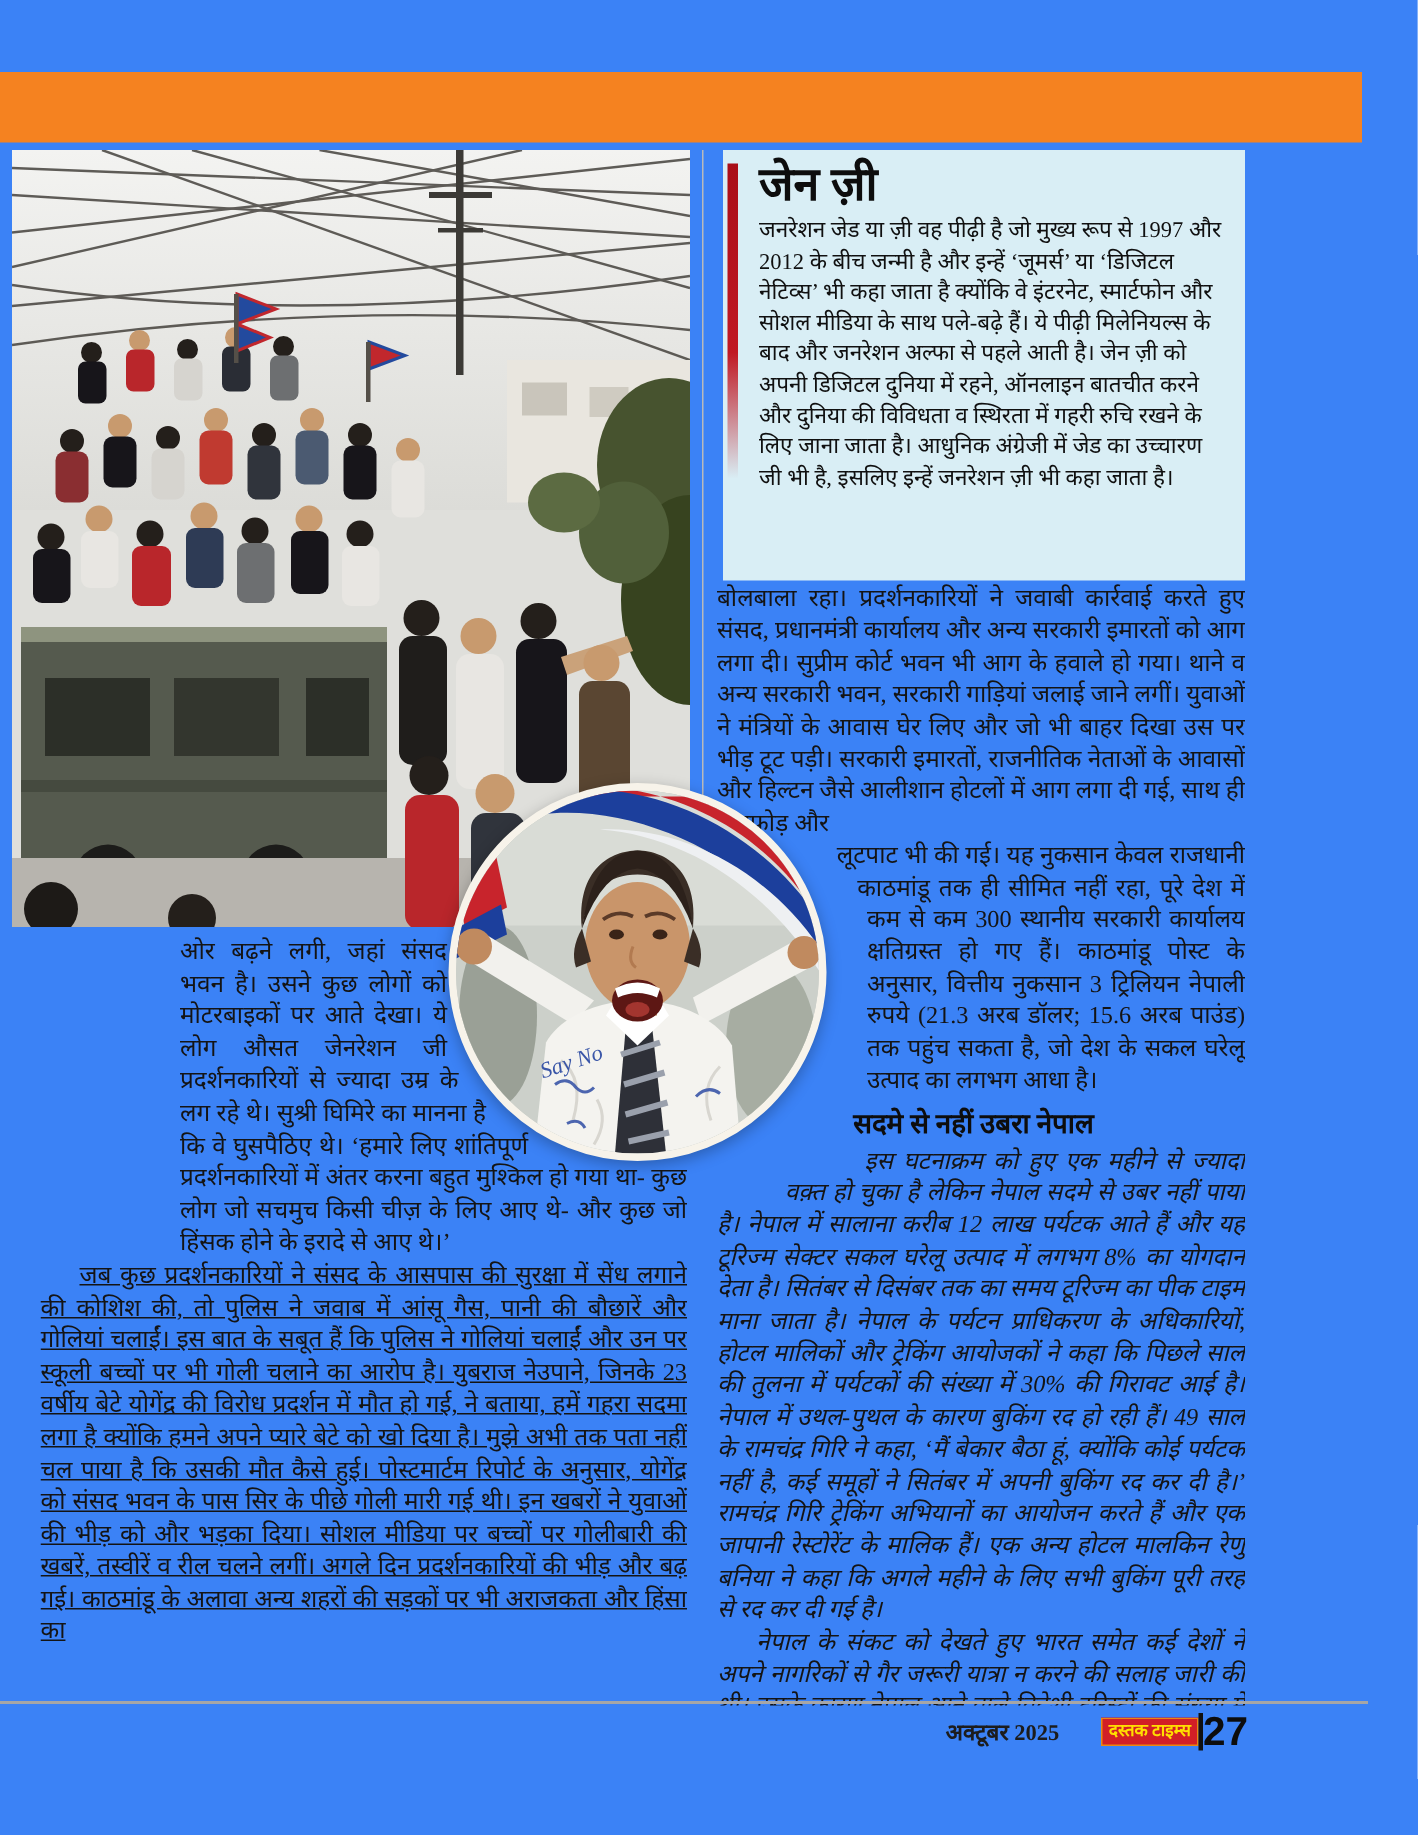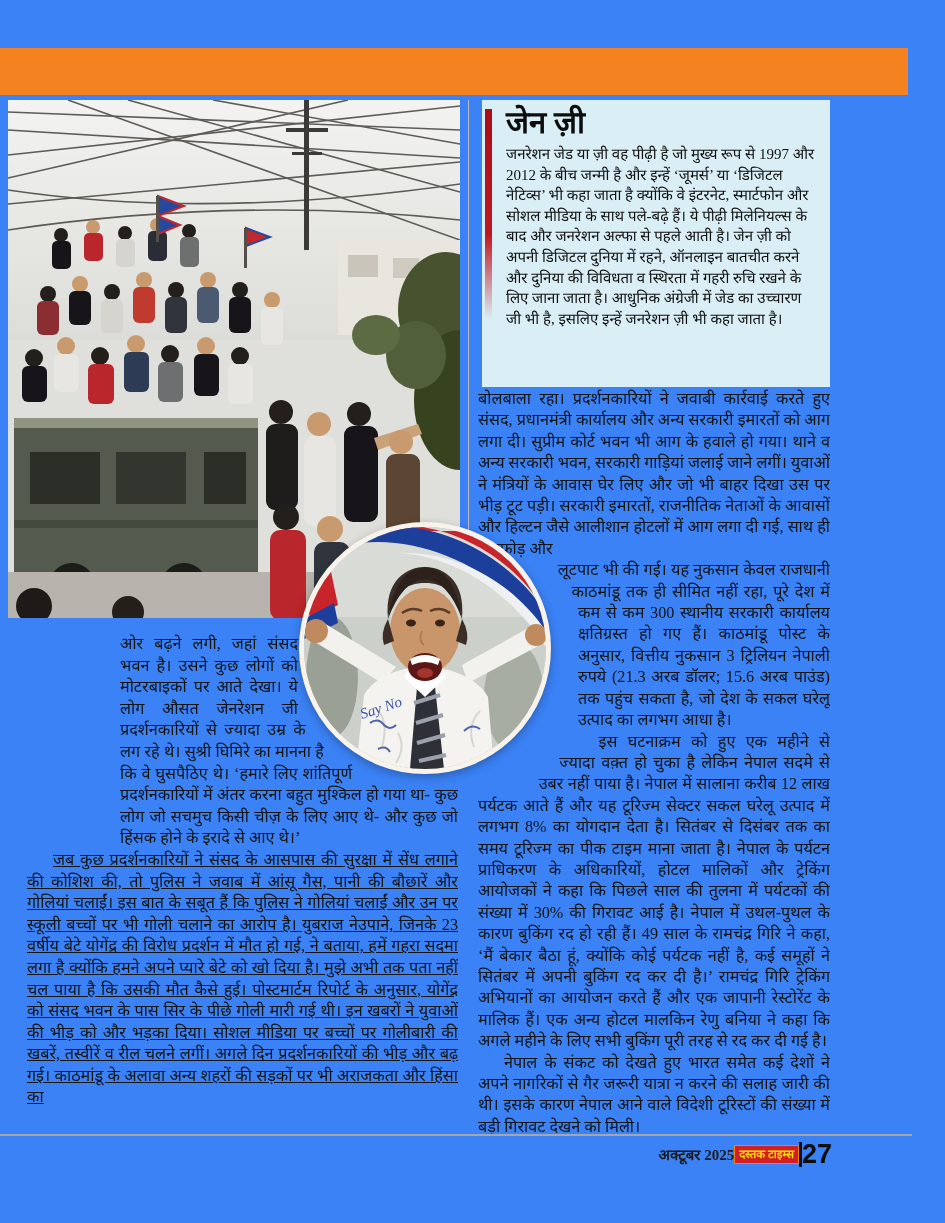--- a/index.html
+++ b/index.html
@@ -24,40 +24,40 @@
 
   
   .circle-photo{position:absolute;left:299px;top:522px;width:252px;height:252px;border-radius:50%;
                 border:5px solid #f7f3ea;box-sizing:border-box;overflow:hidden;z-index:6;
                 box-shadow:0 3px 10px rgba(0,0,0,.28);background:#c9cdc8;}
   .circle-photo svg{display:block;width:100%;height:100%;}
 
   
   .left-col{position:absolute;left:27px;top:622px;width:431px;height:512px;overflow:hidden;
             font-size:16.2px;line-height:21.6px;text-align:justify;}
-  .lc-p1{margin:12px 0 0 93px;}
+  .lc-p1{margin:2px 0 0 93px;}
   .lc-circ-spacer{float:right;width:160px;height:150px;
             shape-outside:ellipse(165px 128px at 100% 22px);shape-margin:8px;}
   .lc-p2{margin:0;text-indent:26px;text-decoration:underline;}
 
   .right-col{position:absolute;left:478px;top:389px;width:352px;height:748px;overflow:hidden;
              font-size:16.2px;line-height:21.4px;text-align:justify;}
   .right-col p{margin:0;}
   .rc-circ-spacer{float:left;width:100px;height:235px;
              shape-outside:ellipse(108px 122px at -8px 108px);shape-margin:9px;}
   .rc-heading{font-size:18.5px;line-height:22px;margin:7px 0 3px 0;font-weight:bold;color:#0d0d0d;}
-  .rc-indent{text-indent:26px;}
+  .rc-indent{text-indent:26px;font-style:italic;}
 
   
   .footer-rule{position:absolute;left:0;top:1134px;width:912px;height:2px;background:#a6a6a6;}
   .footer{position:absolute;left:540px;top:1140px;width:292px;height:28px;
           display:flex;align-items:center;justify-content:flex-end;}
   .issue-date{font-weight:bold;font-size:15px;color:#1c1c1c;}
   .mag-logo{background:#d21f26;color:#ffdf00;font-weight:bold;font-size:11.5px;line-height:14px;
-            padding:2px 5px 3px;box-shadow:inset 0 0 0 1px rgba(255,223,0,.55);white-space:nowrap;}
+            padding:2px 5px 3px;box-shadow:inset 0 0 0 1px rgba(255,223,0,.55);white-space:nowrap;margin-left:28px;}
   .page-vbar{width:3px;height:25px;background:#101010;}
   .page-number{font-weight:bold;font-size:27px;color:#0d0d0d;font-family:"Liberation Sans","DejaVu Sans",sans-serif;}
 </style>
 </head>
 <body>
 
 <div class="page">
 
   <div class="top-bar"></div>
   <div class="col-divider"></div>
@@ -308,20 +308,21 @@
   <div class="left-col">
     <p class="lc-p1"><span class="lc-circ-spacer"></span><span>ओर बढ़ने लगी, जहां संसद भवन है। उसने कुछ लोगों को मोटरबाइकों पर आते देखा। ये लोग औसत जेनरेशन जी प्रदर्शनकारियों से ज्यादा उम्र के लग रहे थे। सुश्री घिमिरे का मानना है कि वे घुसपैठिए थे। ‘हमारे लिए शांतिपूर्ण प्रदर्शनकारियों में अंतर करना बहुत मुश्किल हो गया था- कुछ लोग जो सचमुच किसी चीज़ के लिए आए थे- और कुछ जो हिंसक होने के इरादे से आए थे।’</span></p>
     <p class="lc-p2">जब कुछ प्रदर्शनकारियों ने संसद के आसपास की सुरक्षा में सेंध लगाने की कोशिश की, तो पुलिस ने जवाब में आंसू गैस, पानी की बौछारें और गोलियां चलाईं। इस बात के सबूत हैं कि पुलिस ने गोलियां चलाईं और उन पर स्कूली बच्चों पर भी गोली चलाने का आरोप है। युबराज नेउपाने, जिनके 23 वर्षीय बेटे योगेंद्र की विरोध प्रदर्शन में मौत हो गई, ने बताया, हमें गहरा सदमा लगा है क्योंकि हमने अपने प्यारे बेटे को खो दिया है। मुझे अभी तक पता नहीं चल पाया है कि उसकी मौत कैसे हुई। पोस्टमार्टम रिपोर्ट के अनुसार, योगेंद्र को संसद भवन के पास सिर के पीछे गोली मारी गई थी। इन खबरों ने युवाओं की भीड़ को और भड़का दिया। सोशल मीडिया पर बच्चों पर गोलीबारी की खबरें, तस्वीरें व रील चलने लगीं। अगले दिन प्रदर्शनकारियों की भीड़ और बढ़ गई। काठमांडू के अलावा अन्य शहरों की सड़कों पर भी अराजकता और हिंसा का</p>
   </div>
 
   <div class="right-col">
     <p>बोलबाला रहा। प्रदर्शनकारियों ने जवाबी कार्रवाई करते हुए संसद, प्रधानमंत्री कार्यालय और अन्य सरकारी इमारतों को आग लगा दी। सुप्रीम कोर्ट भवन भी आग के हवाले हो गया। थाने व अन्य सरकारी भवन, सरकारी गाड़ियां जलाई जाने लगीं। युवाओं ने मंत्रियों के आवास घेर लिए और जो भी बाहर दिखा उस पर भीड़ टूट पड़ी। सरकारी इमारतों, राजनीतिक नेताओं के आवासों और हिल्टन जैसे आलीशान होटलों में आग लगा दी गई, साथ ही तोड़फोड़ और</p>
     <div>
       <div class="rc-circ-spacer"></div>
       <p>लूटपाट भी की गई। यह नुकसान केवल राजधानी काठमांडू तक ही सीमित नहीं रहा, पूरे देश में कम से कम 300 स्थानीय सरकारी कार्यालय क्षतिग्रस्त हो गए हैं। काठमांडू पोस्ट के अनुसार, वित्तीय नुकसान 3 ट्रिलियन नेपाली रुपये (21.3 अरब डॉलर; 15.6 अरब पाउंड) तक पहुंच सकता है, जो देश के सकल घरेलू उत्पाद का लगभग आधा है।</p>
+      <h3 class="rc-heading">सदमे से नहीं उबरा नेपाल</h3>
       <p class="rc-indent">इस घटनाक्रम को हुए एक महीने से ज्यादा वक़्त हो चुका है लेकिन नेपाल सदमे से उबर नहीं पाया है। नेपाल में सालाना करीब 12 लाख पर्यटक आते हैं और यह टूरिज्म सेक्टर सकल घरेलू उत्पाद में लगभग 8% का योगदान देता है। सितंबर से दिसंबर तक का समय टूरिज्म का पीक टाइम माना जाता है। नेपाल के पर्यटन प्राधिकरण के अधिकारियों, होटल मालिकों और ट्रेकिंग आयोजकों ने कहा कि पिछले साल की तुलना में पर्यटकों की संख्या में 30% की गिरावट आई है। नेपाल में उथल-पुथल के कारण बुकिंग रद हो रही हैं। 49 साल के रामचंद्र गिरि ने कहा, ‘मैं बेकार बैठा हूं, क्योंकि कोई पर्यटक नहीं है, कई समूहों ने सितंबर में अपनी बुकिंग रद कर दी है।’ रामचंद्र गिरि ट्रेकिंग अभियानों का आयोजन करते हैं और एक जापानी रेस्टोरेंट के मालिक हैं। एक अन्य होटल मालकिन रेणु बनिया ने कहा कि अगले महीने के लिए सभी बुकिंग पूरी तरह से रद कर दी गई है।</p>
     </div>
     <p class="rc-indent"><span>नेपाल के संकट को देखते हुए भारत समेत कई देशों ने अपने नागरिकों से गैर जरूरी यात्रा न करने की सलाह जारी की थी। इसके कारण नेपाल आने वाले विदेशी टूरिस्टों की संख्या में बड़ी गिरावट देखने को मिली।</span>
        </p>
   </div>
 
   <div class="footer-rule"></div>
   <div class="footer">
     <span class="issue-date">अक्टूबर 2025</span>
     <span class="mag-logo">दस्तक टाइम्स</span>

